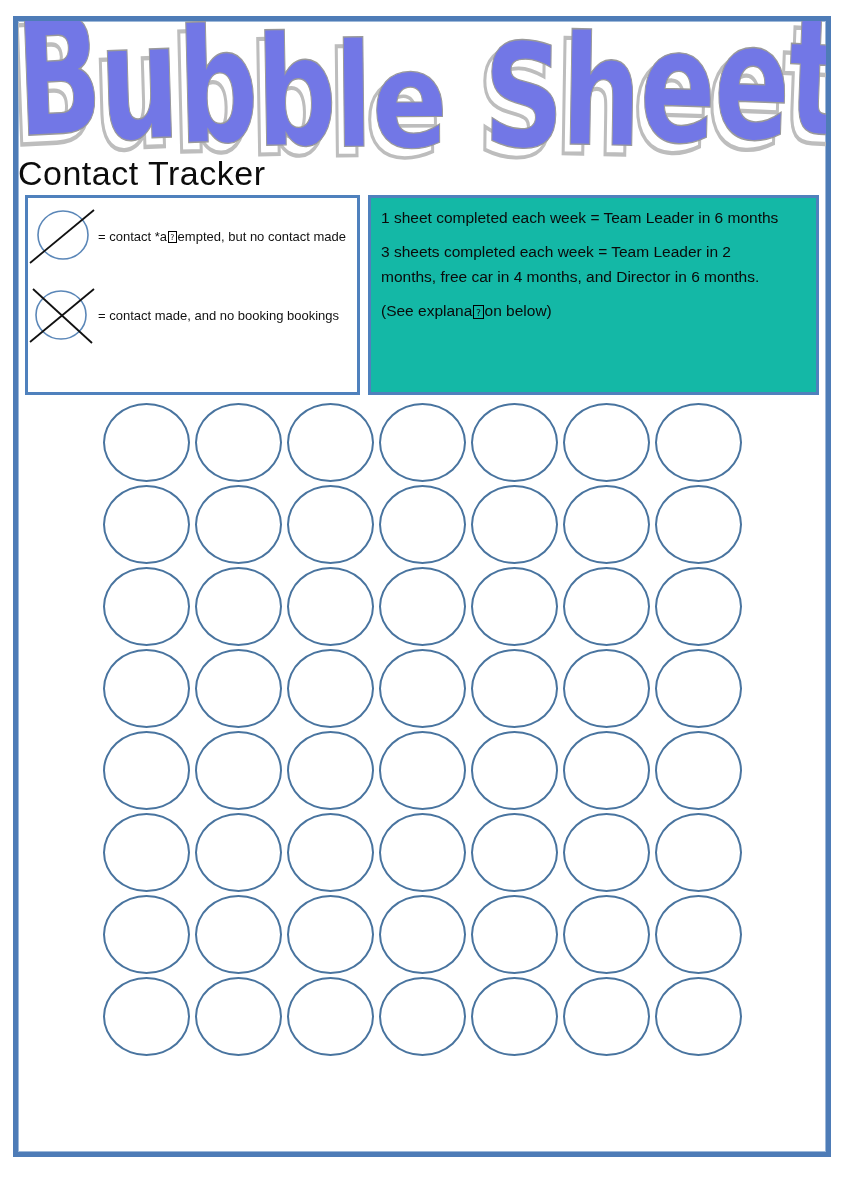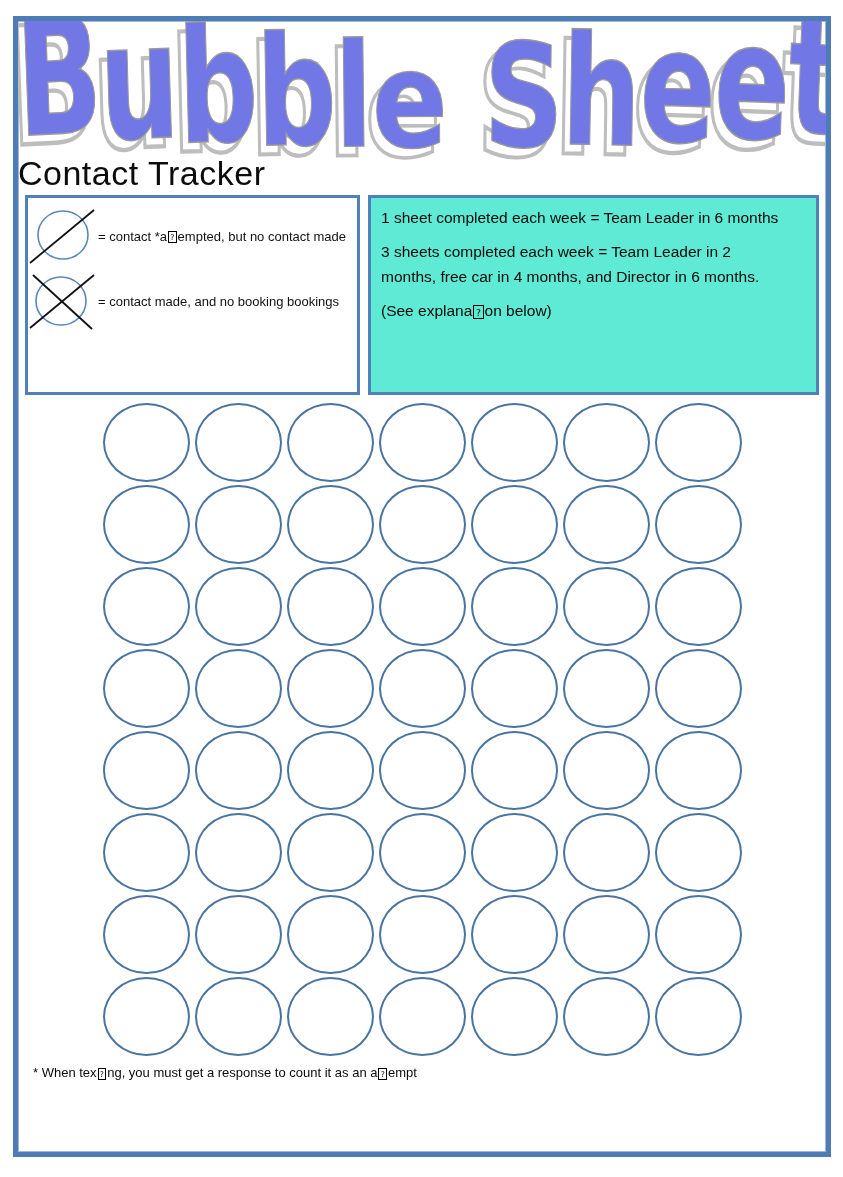--- a/index.html
+++ b/index.html
@@ -26,29 +26,29 @@
   .wordart-layer { white-space:nowrap; }
   .wordart-layer .wl { display:inline-block; transform-origin:50% 78%; }
   .wordart-layer.main { position:relative; z-index:1; color:var(--title-fill,#7277e6); -webkit-text-stroke:1px #9a9a9a; }
   .wordart-layer.shadow { position:absolute; left:-7px; top:8px; z-index:0; color:transparent; -webkit-text-stroke:3px var(--title-shadow,#bdbdbd); }
   .subtitle { height:40px; font-size:34px; line-height:40px; color:#0c0c0c; letter-spacing:0.5px; }
 
   
   .boxes-row { display:flex; gap:8px; margin:2px 7px 0 7px; height:200px; }
   .legend-box {
     flex:0 0 335px; border:3px solid var(--box-border,#4f81bd); background:#fff;
-    padding:8px 4px 8px 4px; display:flex; flex-direction:column; gap:5px;
+    padding:8px 4px 8px 4px; display:flex; flex-direction:column; gap:19px;
   }
   .legend-item { display:flex; align-items:center; height:60px; }
   .legend-symbol { flex:0 0 62px; height:60px; }
   .legend-symbol svg { display:block; overflow:visible; }
   .legend-label { font-size:13px; color:#111; margin-left:4px; white-space:nowrap; }
 
   .rewards-box {
-    flex:1 1 auto; border:3px solid var(--box-border,#4f81bd); background:#5eead4;
+    flex:1 1 auto; border:3px solid var(--box-border,#4f81bd); background:#14b8a6;
     padding:7px 22px 4px 10px;
   }
   .rewards-box p {
     font-size:15.5px; line-height:1.62; color:#0a0a0a;
     margin:0 0 9px 0; white-space:pre-line;
   }
 
   
   .bubble-grid {
     margin:8px 0 0 85px;
@@ -172,17 +172,16 @@
         <div class="bubble"></div>
         <div class="bubble"></div>
         <div class="bubble"></div>
         <div class="bubble"></div>
         <div class="bubble"></div>
         <div class="bubble"></div>
         <div class="bubble"></div>
       </div>
 
     <footer class="notes">
-      <p class="note">* When tex<span class="tofu">?</span>ng, you must get a response to count it as an a<span class="tofu">?</span>empt</p>
     </footer>
 
   </div>
 </div>
 
 </body></html>

